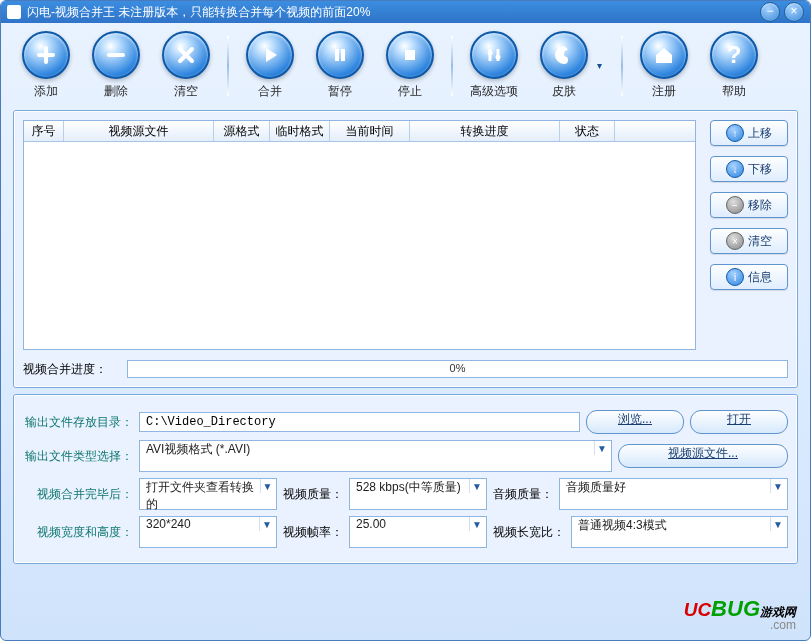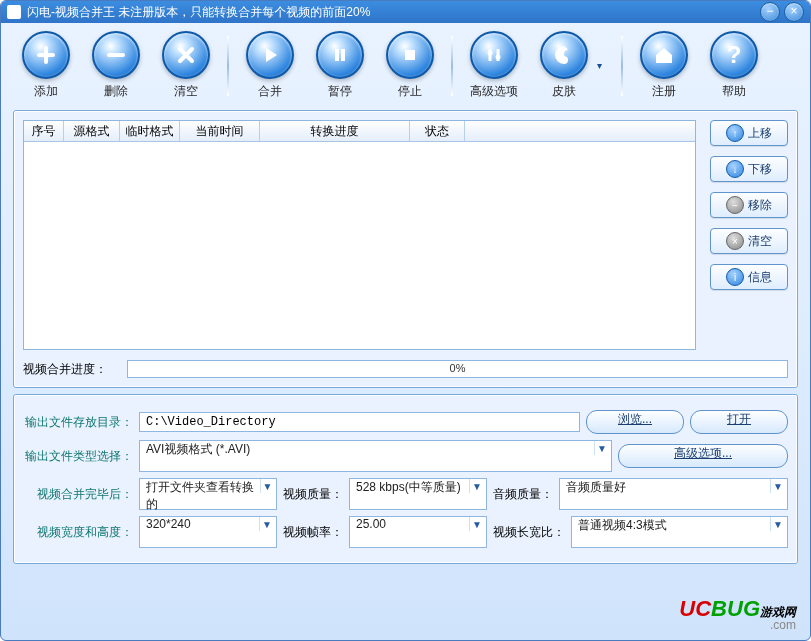--- a/index.html
+++ b/index.html
@@ -207,21 +207,21 @@
     color:#1a3e70;
     text-decoration:underline;
   }
   .btn-wide { width: 140px; }
 
   .watermark {
     position:absolute; right:14px; bottom:8px;
     font-weight:bold; font-style:italic;
     font-family: Arial, sans-serif;
   }
-  .watermark .a{color:#d80000;font-size:22px;}
+  .watermark .a{color:#d80000;font-size:19px;}
   .watermark .b{color:#00a000;font-size:22px;}
   .watermark .c{color:#000;font-size:12px;}
   .watermark .d{color:#888;font-size:12px;display:block;text-align:right;margin-top:-4px;font-style:normal;font-weight:normal;}
 
   svg { display:block; }
 </style>
 </head>
 <body>
 
 <div class="window">
@@ -332,20 +332,21 @@
       <div>帮助</div>
     </div>
   </div>
 
   <div class="panel">
     <div class="panel-inner">
       <div class="main-area">
         <div class="grid">
           <div class="grid-header">
             <div class="gh" style="width:40px">序号</div>
+            <div class="gh" style="width:150px">视频源文件</div>
             <div class="gh" style="width:56px">源格式</div>
             <div class="gh" style="width:60px">临时格式</div>
             <div class="gh" style="width:80px">当前时间</div>
             <div class="gh" style="width:150px">转换进度</div>
             <div class="gh" style="width:55px">状态</div>
             <div class="gh" style="flex:1;border-right:none"></div>
           </div>
         </div>
         <div class="side-btns">
           <div class="sidebtn">
@@ -394,21 +395,21 @@
           </div>
       </div>
 
       <div class="form-row">
         <span class="lbl">输出文件类型选择：</span>
         <div class="combo" style="flex:1">
           <span>AVI视频格式 (*.AVI)</span>
           <span class="caret">▼</span>
         </div>
         <div class="btn btn-wide">
-            <span>高级选项...</span>
+            <span>视频源文件...</span>
           </div>
       </div>
 
       <div class="form-row">
         <span class="lbl">视频合并完毕后：</span>
         <div class="combo" style="width:138px">
           <span>打开文件夹查看转换的</span>
           <span class="caret">▼</span>
         </div>
         <span style="width:60px;text-align:right">视频质量：</span>

